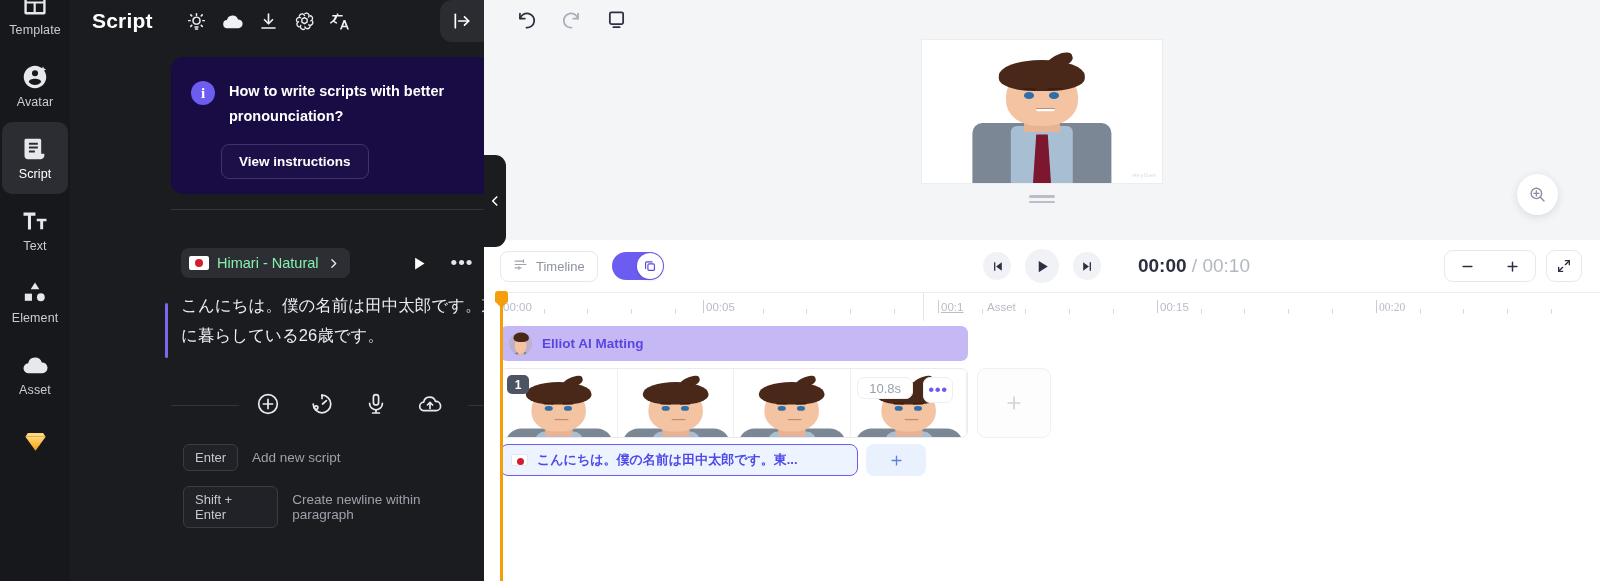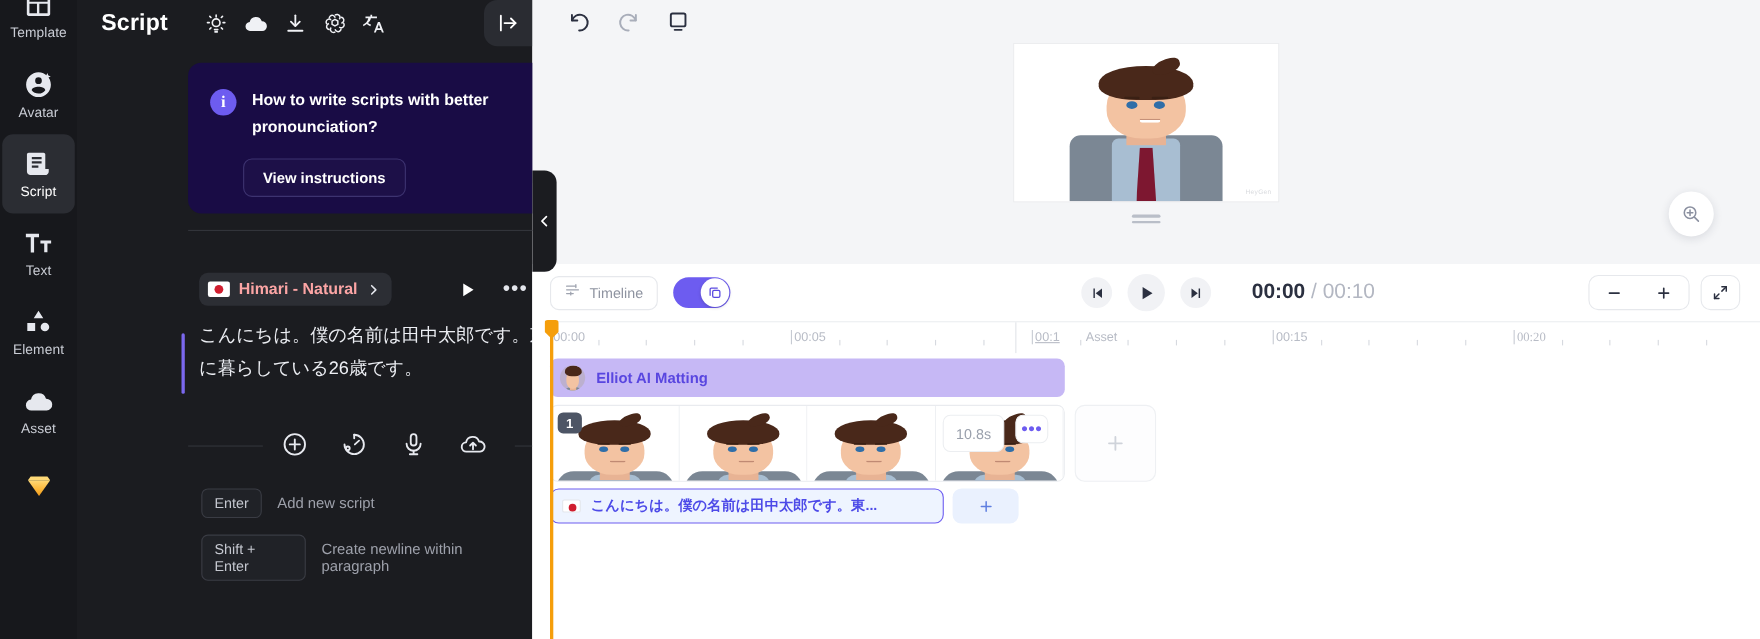--- a/index.html
+++ b/index.html
@@ -183,22 +183,22 @@
   #voice-flag::after {
     content: "";
     position: absolute;
     left: 6px; top: 3px;
     width: 8px; height: 8px;
     background: #d01e2f;
     border-radius: 50%;
   }
   #voice-name {
     font-size: 14.5px;
-    font-weight: bold;
-    color: #fca5a5;
+    font-weight: normal;
+    color: #86efac;
   }
   #voice-chevron { color: #e4e6ec; display:flex; }
   #voice-chevron svg { width: 13px; height: 13px; }
   #play-voice-btn { margin-left: 62px; cursor: pointer; color: #ffffff; display:flex; }
   #play-voice-btn svg { width: 15px; height: 15px; }
   #voice-more-btn {
     margin-left: 24px;
     cursor: pointer;
     color: #e4e6ec;
     font-size: 19px;
@@ -589,21 +589,21 @@
     color: #ffffff;
     font-size: 12px;
     font-weight: bold;
     border-radius: 5px;
     display: flex; align-items: center; justify-content: center;
     z-index: 3;
   }
   #clip-duration-chip {
     position: absolute;
     right: 54px; top: 8px;
-    height: 34px;
+    height: 22px;
     padding: 0 11px;
     background: #ffffff;
     border: 1px solid #eceef1;
     border-radius: 7px;
     font-size: 13px;
     color: #9aa0ac;
     display: flex; align-items: center;
     z-index: 3;
     cursor: pointer;
   }
@@ -1041,21 +1041,21 @@
       </div>
     </div>
   </div>
 
   <div id="ruler">
 
     <div class="rl-major" style="left:0px;">
       <span class="bar"></span>
         <span>00:00</span>
     </div>
-    <div class="rl-major" style="left:219px;">
+    <div class="rl-major" style="left:203px;">
       <span class="bar"></span>
         <span>00:05</span>
     </div>
     <div class="rl-major" style="left:438px;text-decoration:underline;">
       <span class="bar"></span>
         <span>00:1</span>
     </div>
     <div class="rl-major" style="left:657px;">
       <span class="bar"></span>
         <span>00:15</span>

